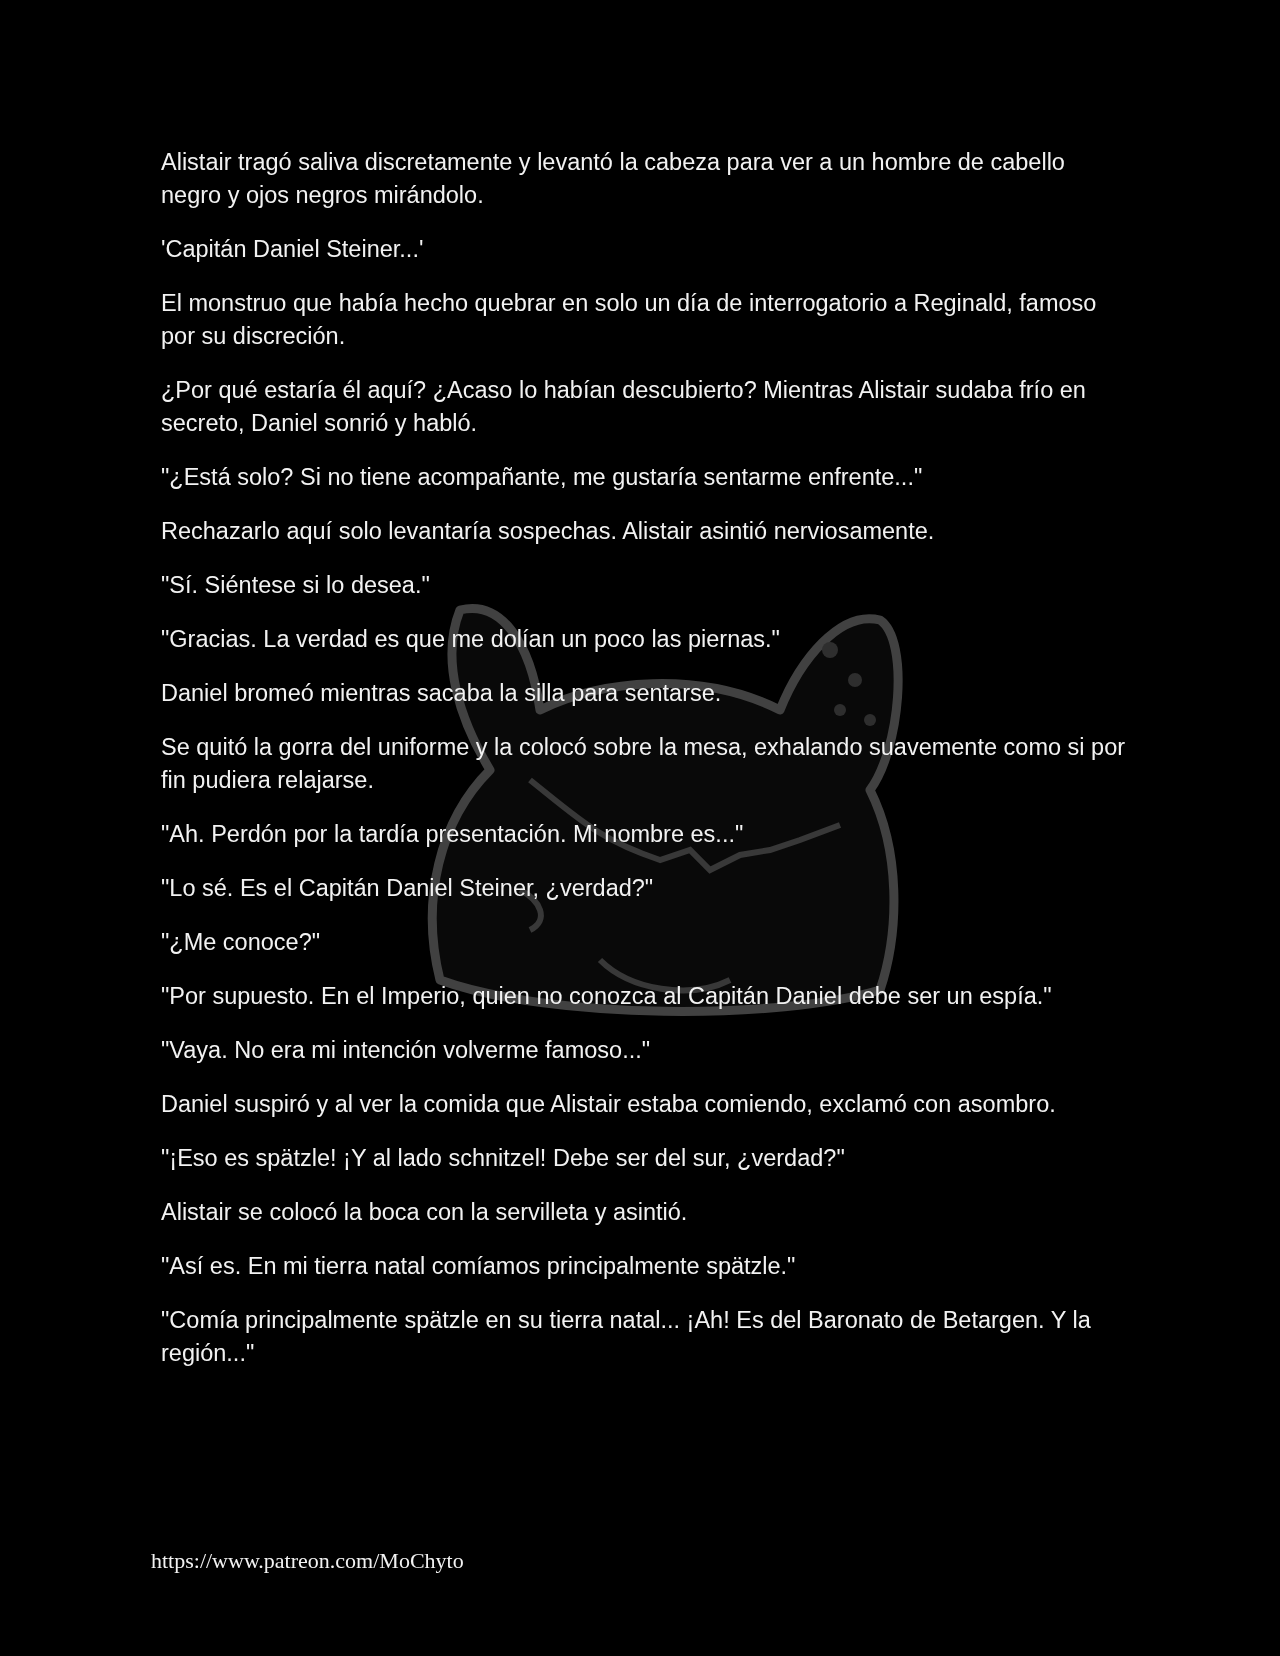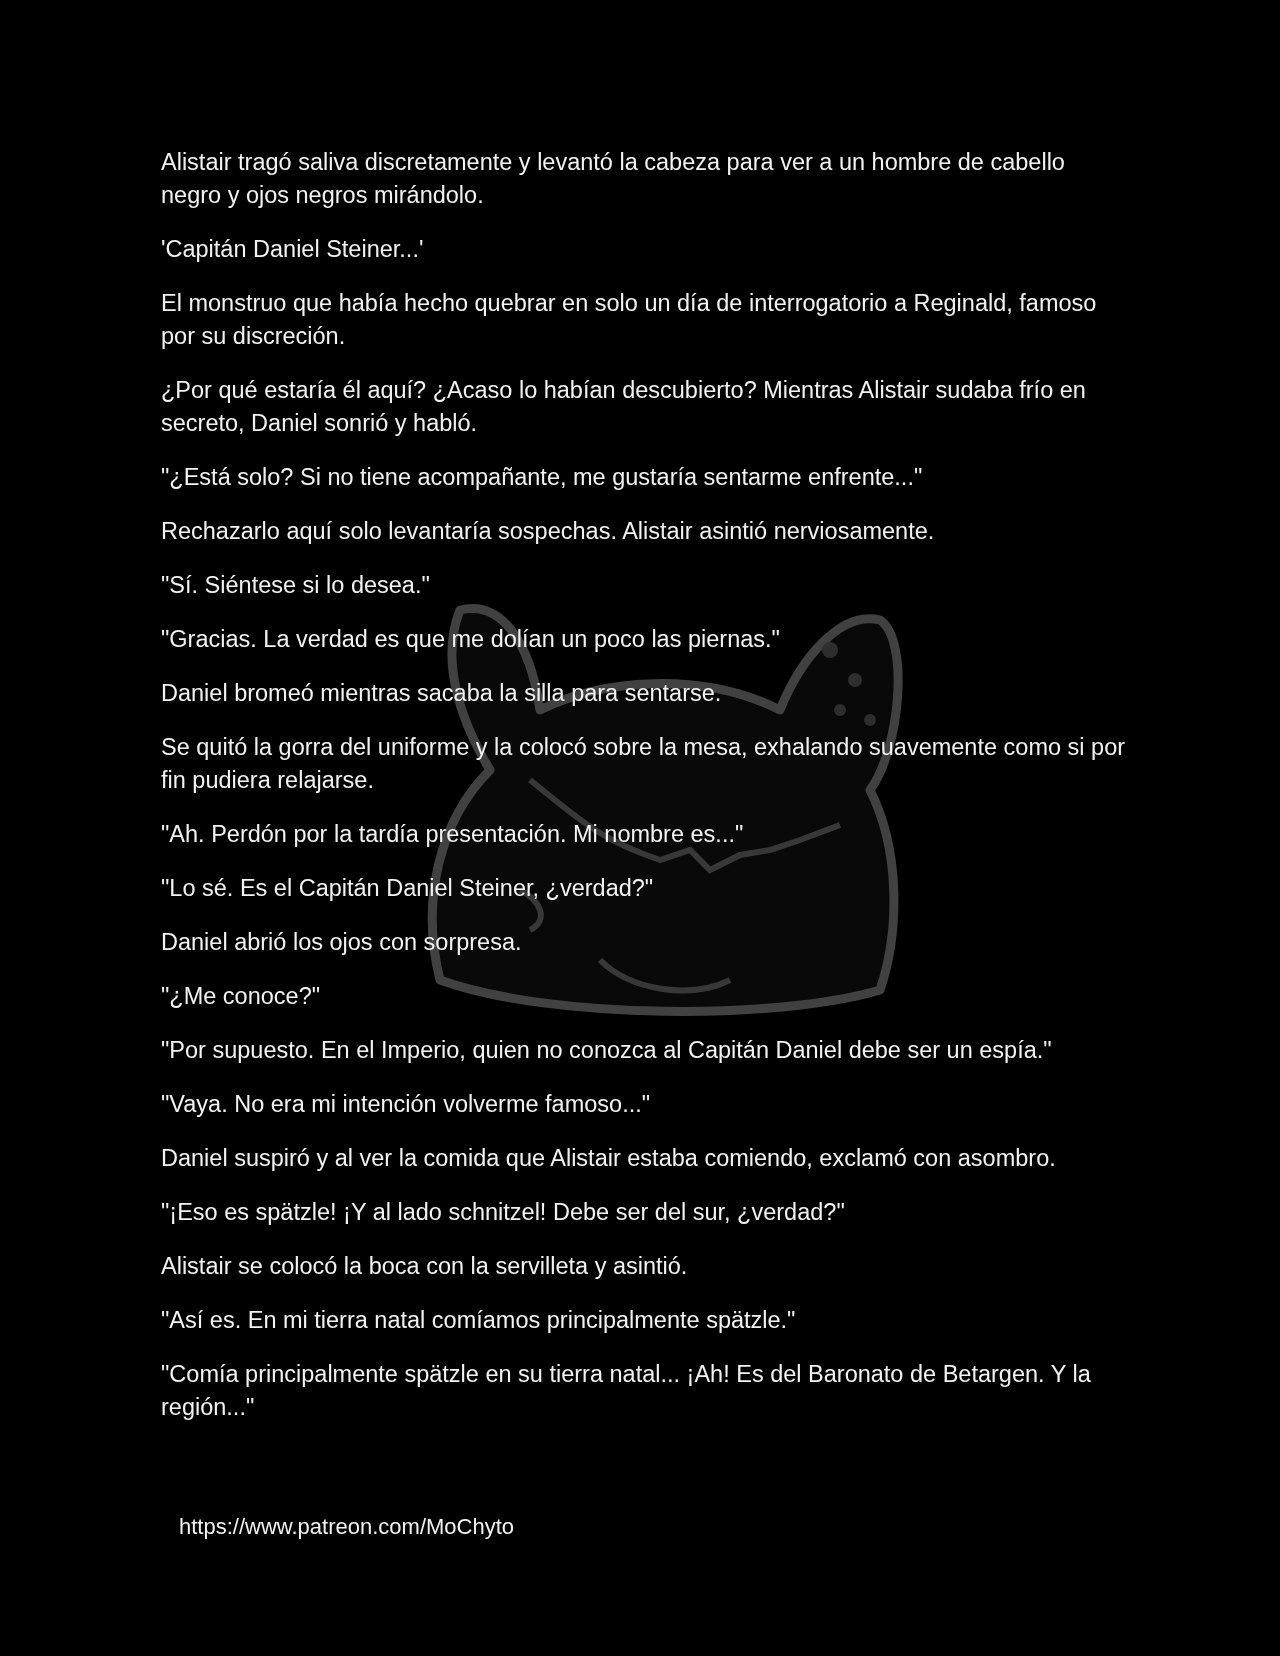--- a/index.html
+++ b/index.html
@@ -1,19 +1,19 @@
 <!DOCTYPE html>
 <html><head>
 <meta charset="utf-8">
 <style>
   html, body { margin: 0; padding: 0; background: #000; }
   body { width: 1280px; height: 1656px; position: relative; overflow: hidden; }
   .page { position: absolute; left: 151px; top: 146px; width: 980px; z-index: 2; }
   .para { color: #f2f2f2; font-family: "Liberation Sans", sans-serif; font-size: 23.5px; line-height: 33px; margin: 0 0 21px 10px; }
-  .link { position: absolute; left: 151px; top: 1514px; color: #f2f2f2; font-family: Liberation Sans, sans-serif; font-size: 22px; text-decoration: none; z-index: 2; margin-left: 28px; }
+  .link { position: absolute; left: 151px; top: 1548px; color: #f2f2f2; font-family: Liberation Serif, serif; font-size: 22px; text-decoration: none; z-index: 2; }
   .watermark { position: absolute; left: 400px; top: 600px; width: 520px; height: 460px; z-index: 1; opacity: 0.55; }
 </style>
 </head>
 <body>
 
 <svg class="watermark" viewBox="0 0 520 460">
   <g fill="#111" stroke="#777" stroke-width="9" stroke-linejoin="round">
     <path d="M40,380 C20,300 40,220 90,170 C60,120 40,60 60,10 C100,0 130,40 140,110 C200,80 300,70 380,110 C400,60 440,10 480,20 C510,40 500,150 470,190 C500,250 500,330 480,390 C380,420 150,420 40,380 Z"></path>
   </g>
   <g fill="none" stroke="#666" stroke-width="6">
@@ -35,21 +35,20 @@
   <p class="para">El monstruo que había hecho quebrar en solo un día de interrogatorio a Reginald, famoso por su discreción.</p>
   <p class="para">¿Por qué estaría él aquí? ¿Acaso lo habían descubierto? Mientras Alistair sudaba frío en secreto, Daniel sonrió y habló.</p>
   <p class="para">"¿Está solo? Si no tiene acompañante, me gustaría sentarme enfrente..."</p>
   <p class="para">Rechazarlo aquí solo levantaría sospechas. Alistair asintió nerviosamente.</p>
   <p class="para">"Sí. Siéntese si lo desea."</p>
   <p class="para">"Gracias. La verdad es que me dolían un poco las piernas."</p>
   <p class="para">Daniel bromeó mientras sacaba la silla para sentarse.</p>
   <p class="para">Se quitó la gorra del uniforme y la colocó sobre la mesa, exhalando suavemente como si por fin pudiera relajarse.</p>
   <p class="para">"Ah. Perdón por la tardía presentación. Mi nombre es..."</p>
   <p class="para">"Lo sé. Es el Capitán Daniel Steiner, ¿verdad?"</p>
-  <p class="para">Daniel abrió los ojos con sorpresa.</p>
   <p class="para">"¿Me conoce?"</p>
   <p class="para">"Por supuesto. En el Imperio, quien no conozca al Capitán Daniel debe ser un espía."</p>
   <p class="para">"Vaya. No era mi intención volverme famoso..."</p>
   <p class="para">Daniel suspiró y al ver la comida que Alistair estaba comiendo, exclamó con asombro.</p>
   <p class="para">"¡Eso es spätzle! ¡Y al lado schnitzel! Debe ser del sur, ¿verdad?"</p>
   <p class="para">Alistair se colocó la boca con la servilleta y asintió.</p>
   <p class="para">"Así es. En mi tierra natal comíamos principalmente spätzle."</p>
   <p class="para">"Comía principalmente spätzle en su tierra natal... ¡Ah! Es del Baronato de Betargen. Y la región..."</p>
 </div>
 

